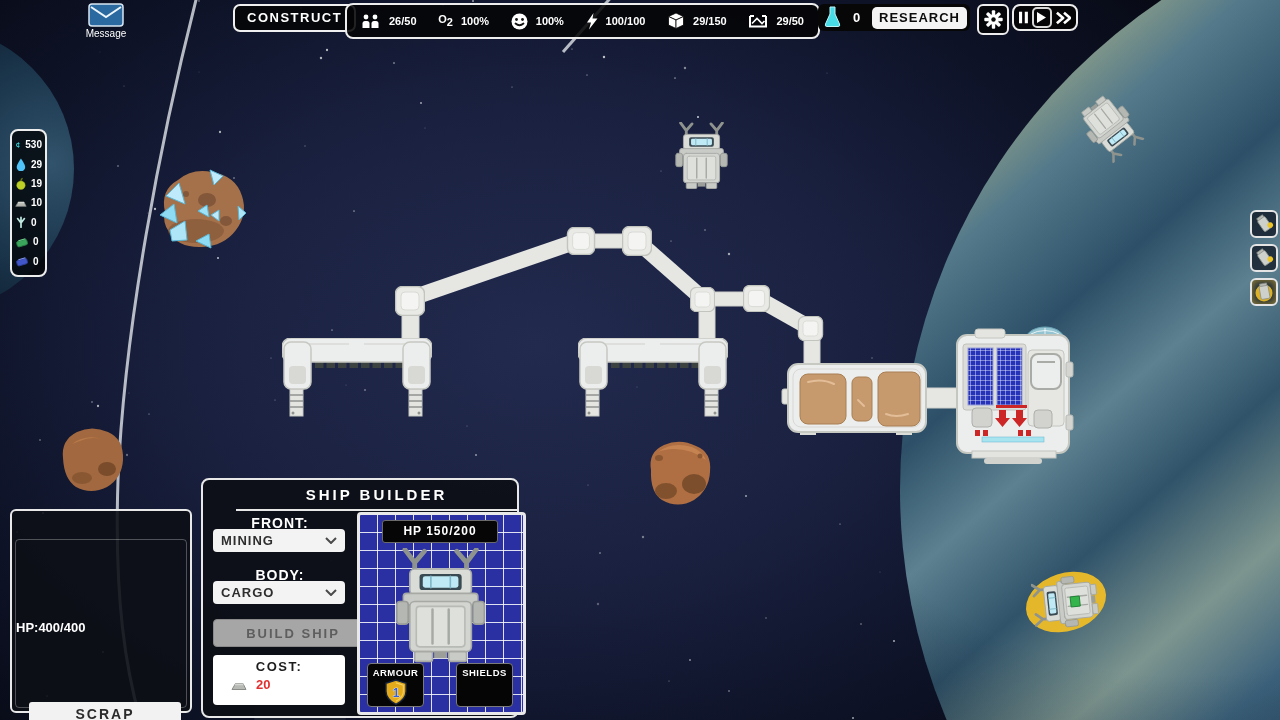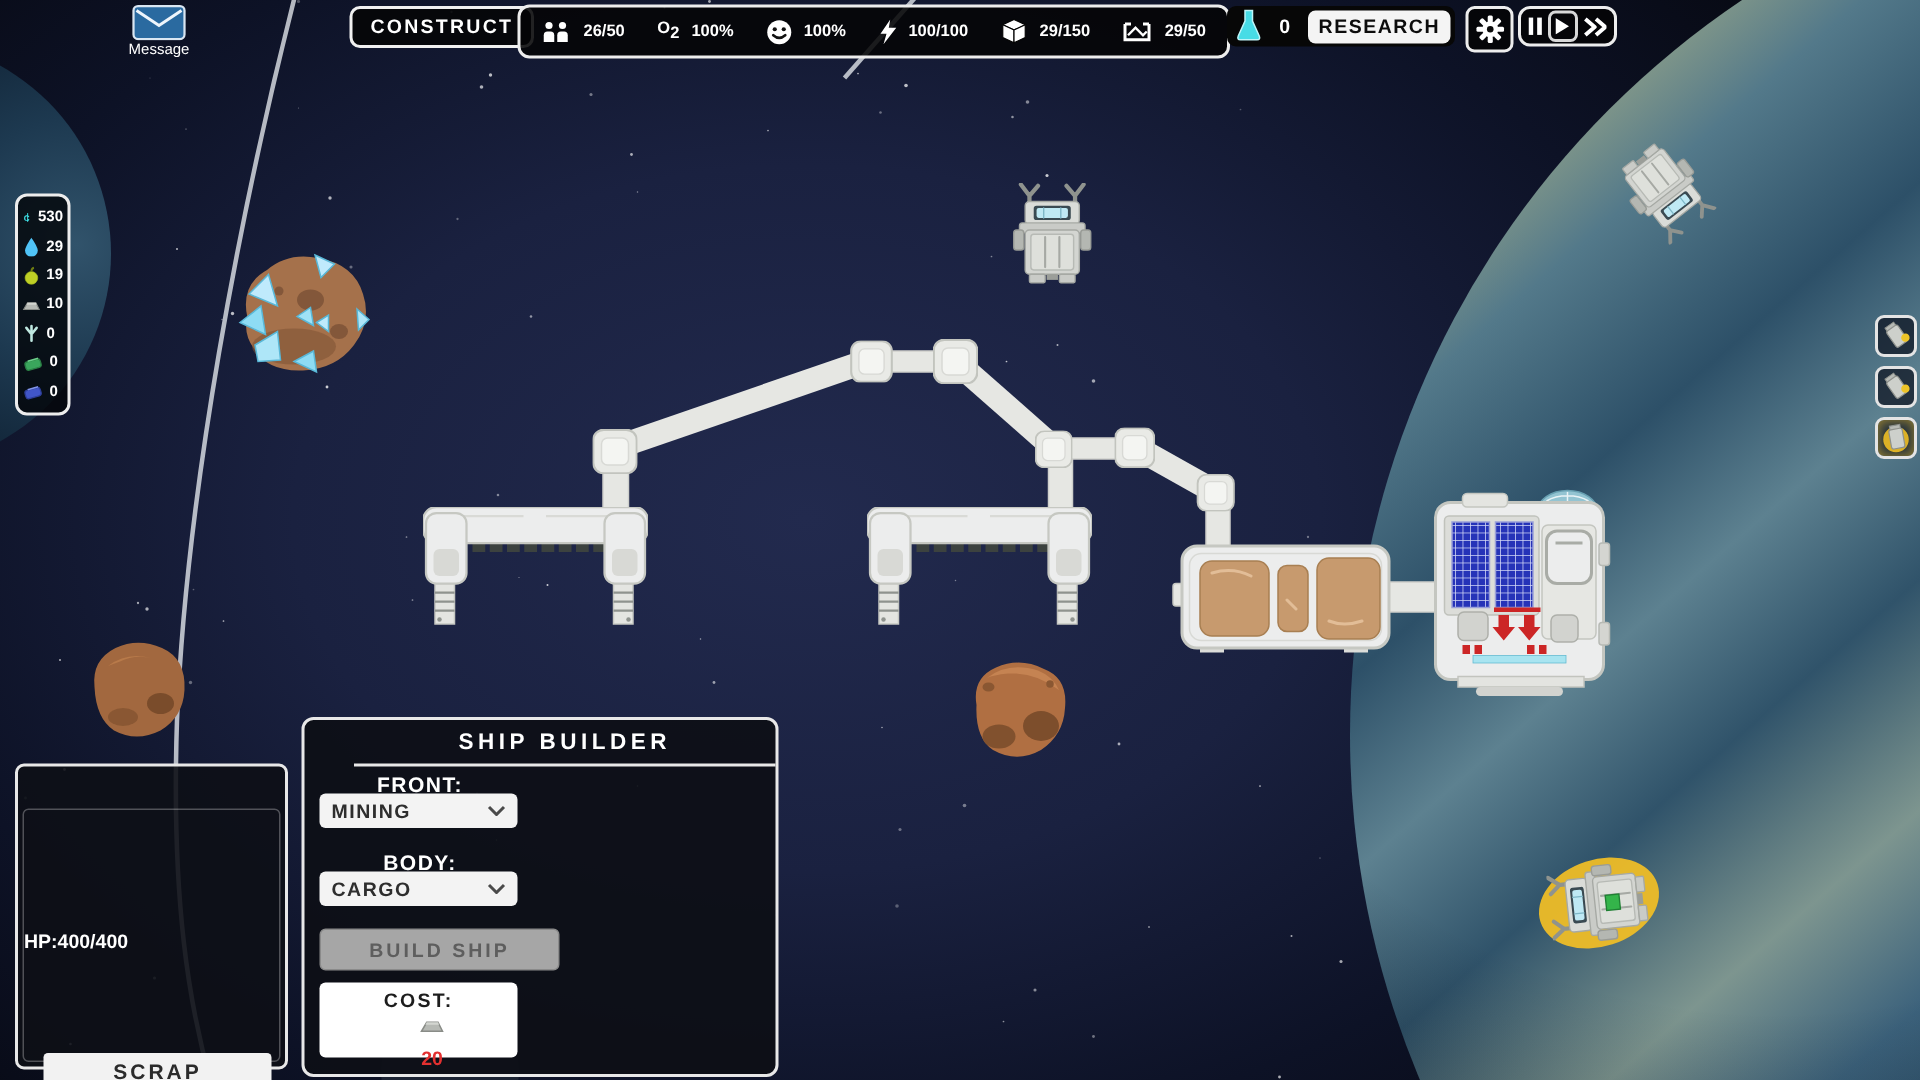--- a/index.html
+++ b/index.html
@@ -51,21 +51,21 @@
   .builder{left:201px;top:478px;width:318px;height:240px;border:2px solid #e8e8e8;border-radius:8px;background:rgba(13,15,22,.92);box-sizing:border-box;padding-left:33px;}
   .builder-title{height:29px;line-height:29px;text-align:center;color:#fff;font-weight:bold;font-size:15px;letter-spacing:3px;border-bottom:2px solid #e8e8e8;}
   .flabel{position:absolute;left:8px;width:138px;text-align:center;color:#fff;font-weight:bold;font-size:14px;letter-spacing:1px;}
   .dropdown{position:absolute;left:10px;width:132px;height:23px;background:#f3f3f3;border-radius:4px;display:flex;align-items:center;
     justify-content:space-between;padding:0 8px;box-sizing:border-box;cursor:pointer;}
   .dropdown span{color:#2e2e2e;font-weight:bold;font-size:13px;letter-spacing:1px;}
   .build-btn{position:absolute;left:10px;top:139px;width:160px;height:28px;line-height:28px;background:#a6a6a6;border:1px solid #8a8a8a;
     border-radius:4px;text-align:center;color:#5e5e5e;font-weight:bold;font-size:13px;letter-spacing:2px;box-sizing:border-box;cursor:pointer;}
   .cost-box{position:absolute;left:10px;top:175px;width:132px;height:50px;background:#fff;border-radius:4px;box-sizing:border-box;}
   .cost-label{text-align:center;color:#1d1d1d;font-weight:bold;font-size:13px;letter-spacing:1.5px;margin-top:4px;}
-  .cost-row{display:flex;align-items:center;gap:9px;padding-left:18px;margin-top:3px;flex-direction:column;}
+  .cost-row{display:flex;align-items:center;gap:9px;padding-left:18px;margin-top:3px;}
   .cost-val{color:#e23030;font-weight:bold;font-size:13px;}
   .grid-box{position:absolute;left:154px;top:32px;width:169px;height:203px;border:3px solid #e9e9e9;border-radius:4px;box-sizing:border-box;
     background-color:#2a2fa2;
     background-image:linear-gradient(rgba(255,255,255,.85) 1.5px, transparent 1.5px),linear-gradient(90deg, rgba(255,255,255,.85) 1.5px, transparent 1.5px);
     background-size:18px 18px;background-position:-1px -1px;}
   .hp-badge{position:absolute;left:22px;top:5px;width:114px;height:21px;line-height:21px;background:#060606;border:1px solid #6a6a6a;
     border-radius:3px;text-align:center;color:#fff;font-weight:bold;font-size:12px;letter-spacing:1px;}
   .stat-badge{position:absolute;top:148px;width:57px;height:44px;background:#050505;border:1px solid #7a7a7a;border-radius:4px;box-sizing:border-box;text-align:center;}
   .stat-badge .lbl{color:#fff;font-weight:bold;font-size:9.5px;letter-spacing:.5px;margin-top:3px;}
 </style>
@@ -573,15 +573,32 @@
       <div class="cost-label">COST:</div>
       <div class="cost-row">
         <svg width="16" height="12" viewBox="0 0 16 12">
           <polygon points="1,10.5 4.5,4.5 12,4.5 15,10.5" fill="#b6b9b4" stroke="#898c87"></polygon>
           <polygon points="4.5,4.5 12,4.5 12.8,6.2 3.6,6.2" fill="#d3d6d1"></polygon>
         </svg>
         <span class="cost-val">20</span>
       </div>
     </div>
 
+    <div class="grid-box">
+      <svg style="position:absolute;left:0;top:0" width="163" height="197" viewBox="0 0 163 197">
+        <use href="#ship" width="60" height="72" transform="translate(32,33) scale(1.62)"></use>
+      </svg>
+      <div class="hp-badge">HP 150/200</div>
+      <div class="stat-badge" style="left:7px">
+        <div class="lbl">ARMOUR</div>
+        <svg width="22" height="27" viewBox="0 0 24 29" style="margin:1px auto 0">
+          <path d="M12,1 L23,4.5 V13 Q23,21.5 12,27.5 Q1,21.5 1,13 V4.5 Z" fill="#e3ab1b" stroke="#15233f" stroke-width="1.6"></path>
+          <path d="M12,4 L20,6.5 V13 Q20,19.5 12,24" fill="none" stroke="#f5cf5e" stroke-width="1.2"></path>
+          <text x="12" y="19" text-anchor="middle" font-family="Liberation Sans, sans-serif" font-size="13" font-weight="bold" fill="#2e5fe8" stroke="#ffffff" stroke-width="0.6" paint-order="stroke">1</text>
+        </svg>
+      </div>
+      <div class="stat-badge" style="left:96px">
+        <div class="lbl">SHIELDS</div>
+      </div>
+    </div>
   </div>
 
 </div>
 
 </body></html>

